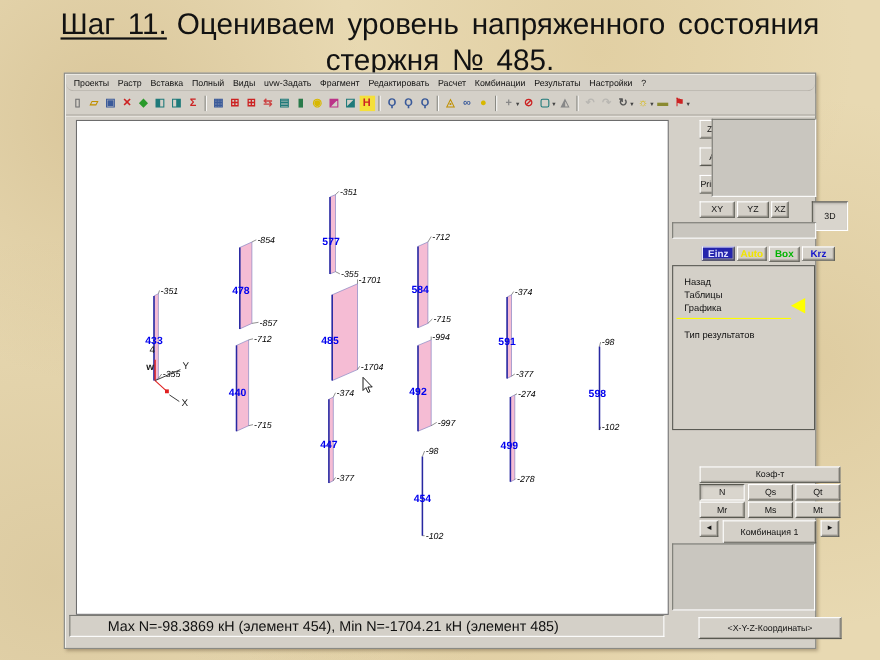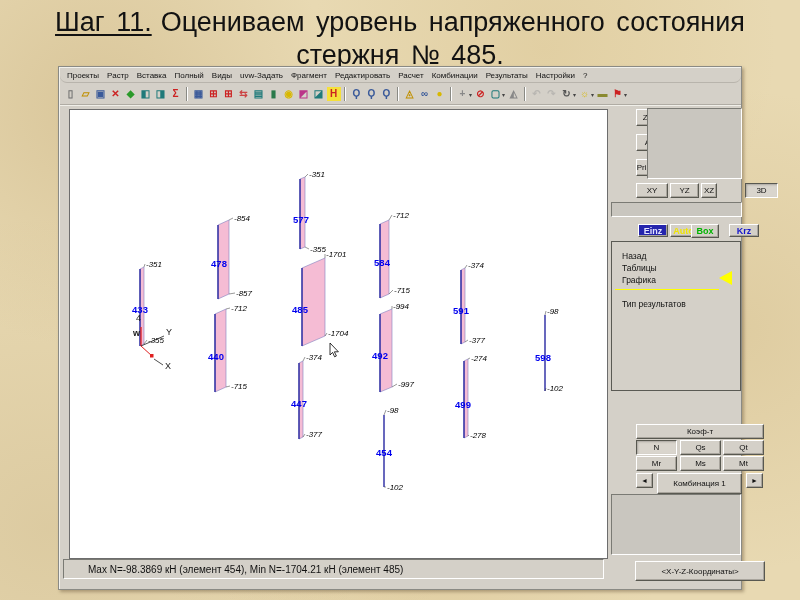--- a/index.html
+++ b/index.html
@@ -73,21 +73,21 @@
   .lb-first { margin-top:8px; }
   .lb-gap { margin-top:12px; }
   .sel-line { position:absolute; left:3px; top:47px; width:104px; height:1px; background:#ffff00; }
   .sel-arrow { position:absolute; left:107px; top:29px; width:0; height:0;
     border-top:7px solid transparent; border-bottom:7px solid transparent;
     border-right:13px solid #ffff00; }
 
   
   .statusbar { position:absolute; left:4px; top:492px; width:541px; height:20px;
     background:#d4d0c8; border:1px solid; border-color:#7a7a74 #ffffff #ffffff #7a7a74;
-    display:flex; align-items:center; font-size:10px; color:#111; padding-left:24px; }
+    display:flex; align-items:center; font-size:13px; color:#111; padding-left:34px; }
 </style>
 </head>
 <body>
 
 <div class="page">
 
   <div class="slide-title">
     <div><span class="t-step">Шаг 11.</span><span class="t-rest">Оцениваем уровень напряженного состояния</span></div>
     <div>стержня № 485.</div>
   </div>
@@ -281,27 +281,27 @@
 
     <div class="rpanel">
       <div class="btn" style="left:3px;top:2px;width:34px;height:17px">Zoom</div>
       <div class="btn" style="left:3px;top:27px;width:34px;height:17px">Auto</div>
       <div class="btn" style="left:3px;top:52px;width:18px;height:17px">Print</div>
       <div class="sunkenbox" style="left:38px;top:1px;width:95px;height:71px"></div>
 
       <div class="btn" style="left:3px;top:76px;width:32px;height:15px">XY</div>
       <div class="btn" style="left:37px;top:76px;width:29px;height:15px">YZ</div>
       <div class="btn" style="left:68px;top:76px;width:16px;height:15px">XZ</div>
-      <div class="btn pressed" style="left:112px;top:76px;width:33px;height:15px">3D</div>
+      <div class="btn pressed" style="left:105px;top:76px;width:33px;height:27px">3D</div>
 
       <div class="sunkenbox" style="left:2px;top:95px;width:131px;height:15px"></div>
 
       <div class="btn mode mode-einz" style="left:5px;top:117px;width:30px;height:13px">Einz</div>
       <div class="btn mode mode-auto" style="left:37px;top:117px;width:27px;height:13px">Auto</div>
-      <div class="btn mode mode-box" style="left:58px;top:117px;width:28px;height:14px">Box</div>
+      <div class="btn mode mode-box" style="left:66px;top:117px;width:28px;height:14px">Box</div>
       <div class="btn mode mode-krz" style="left:96px;top:117px;width:30px;height:13px">Krz</div>
 
       <div class="listbox">
         <div class="lb-item lb-first">Назад</div>
         <div class="lb-item">Таблицы</div>
         <div class="lb-item">Графика</div>
         <div class="sel-line"></div>
         <div class="sel-arrow"></div>
         <div class="lb-item lb-gap">Тип результатов</div>
       </div>

